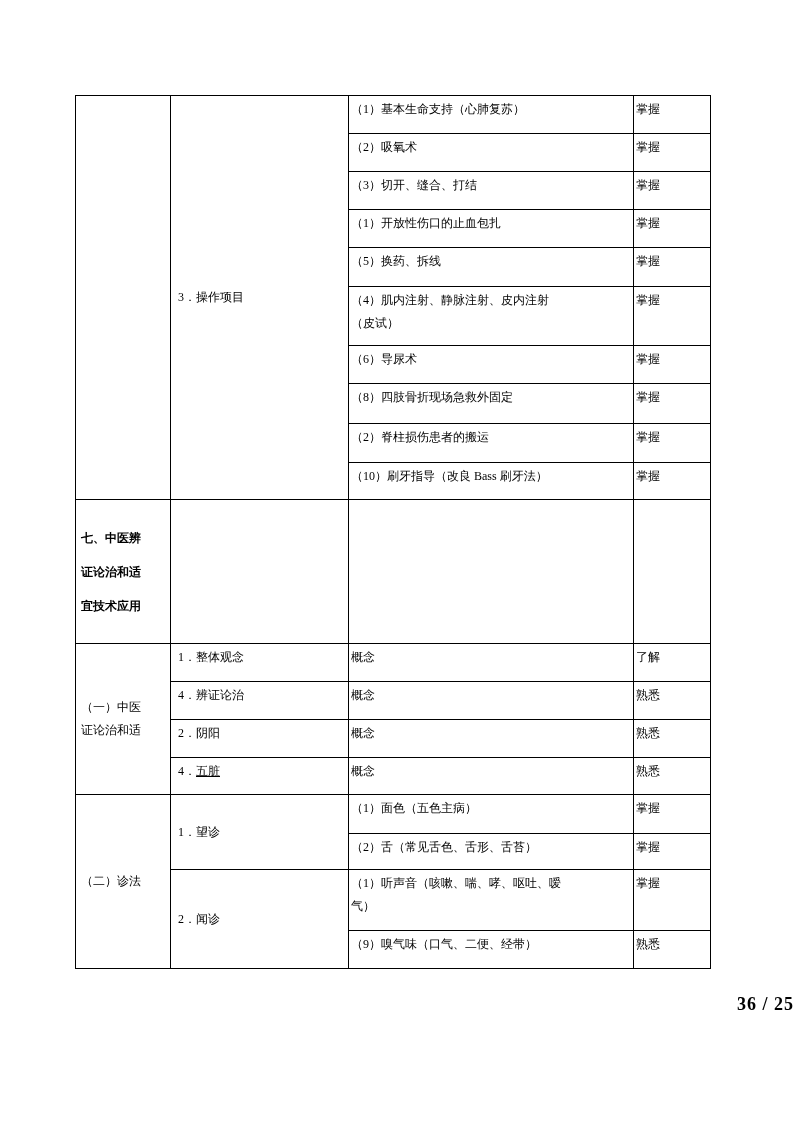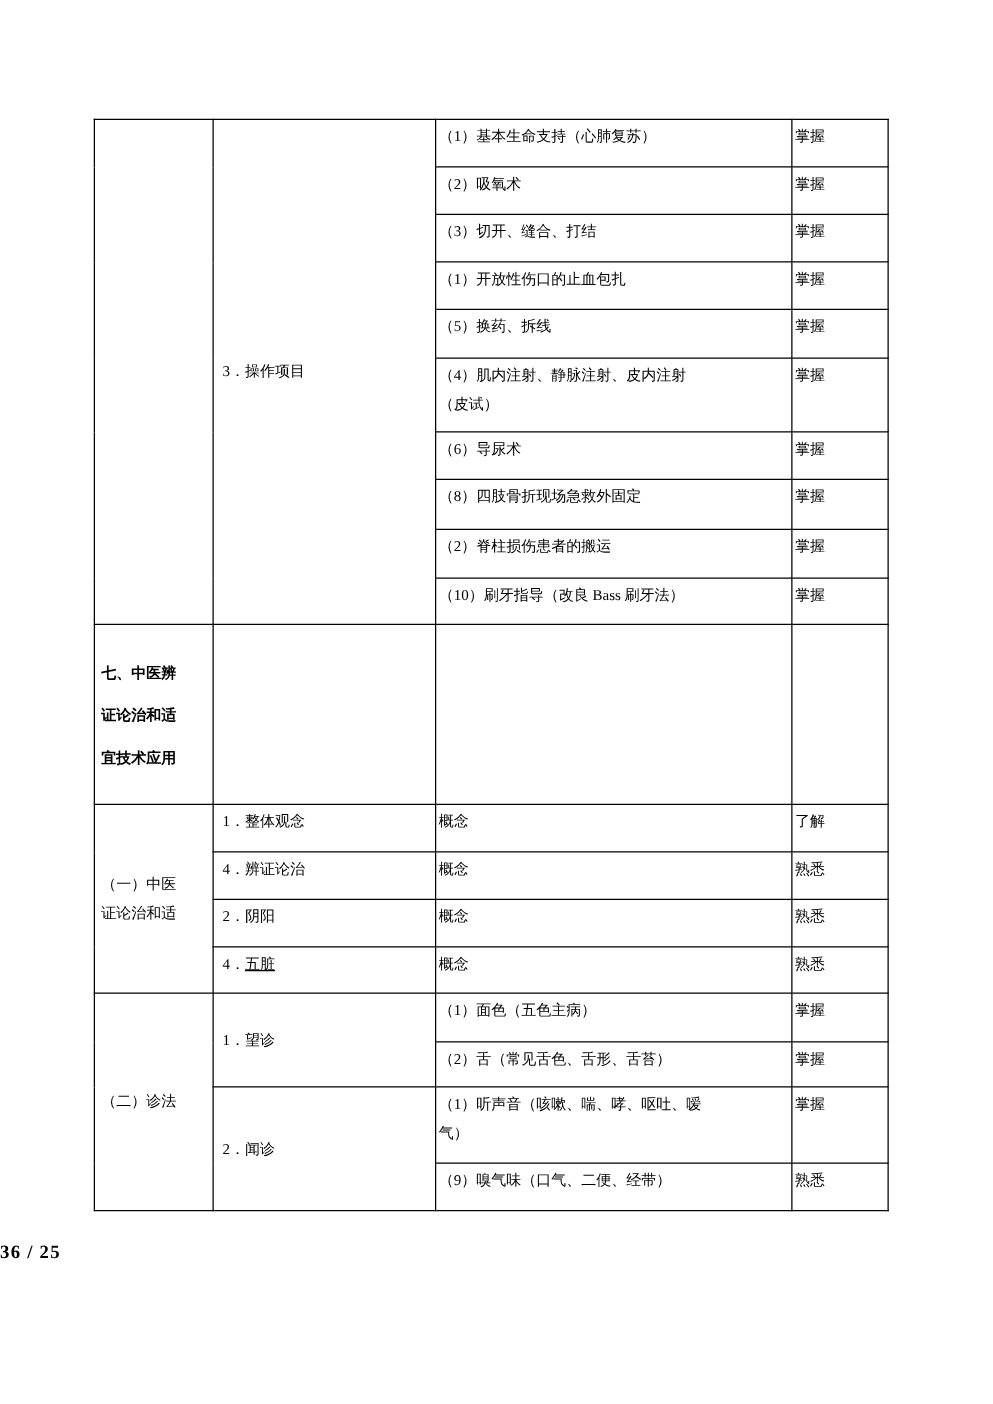--- a/index.html
+++ b/index.html
@@ -45,22 +45,22 @@
   td.hdr-cell {
     font-weight:bold;
     line-height:34px;
   }
   .u { text-decoration:underline;text-align:center; }
   .footer {
     position:absolute;
     left:0;
     top:994px;
     width:794px;
-    text-align:left;
-    font-size:15px;
+    text-align:right;
+    font-size:18px;
     font-weight:bold;
     letter-spacing:1px;
   }
 </style>
 </head>
 <body>
 
 <div class="page">
 
   <table class="doc-table">

